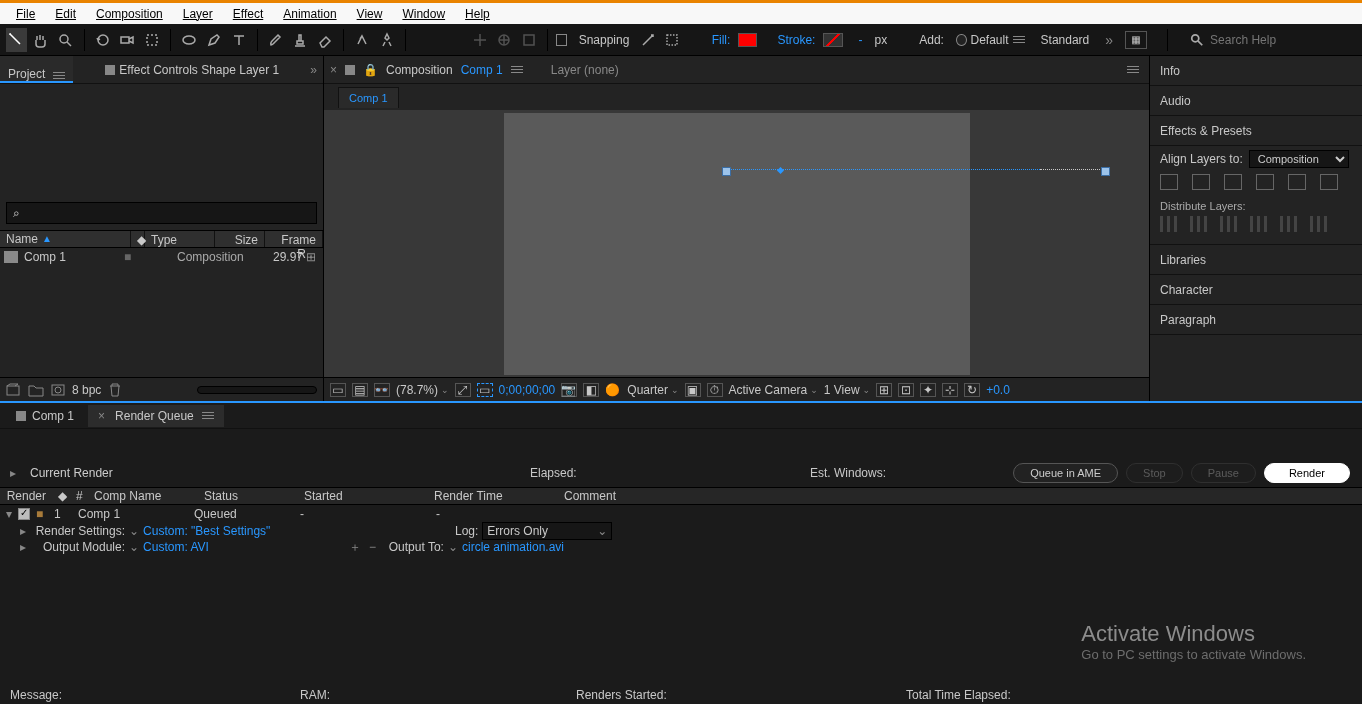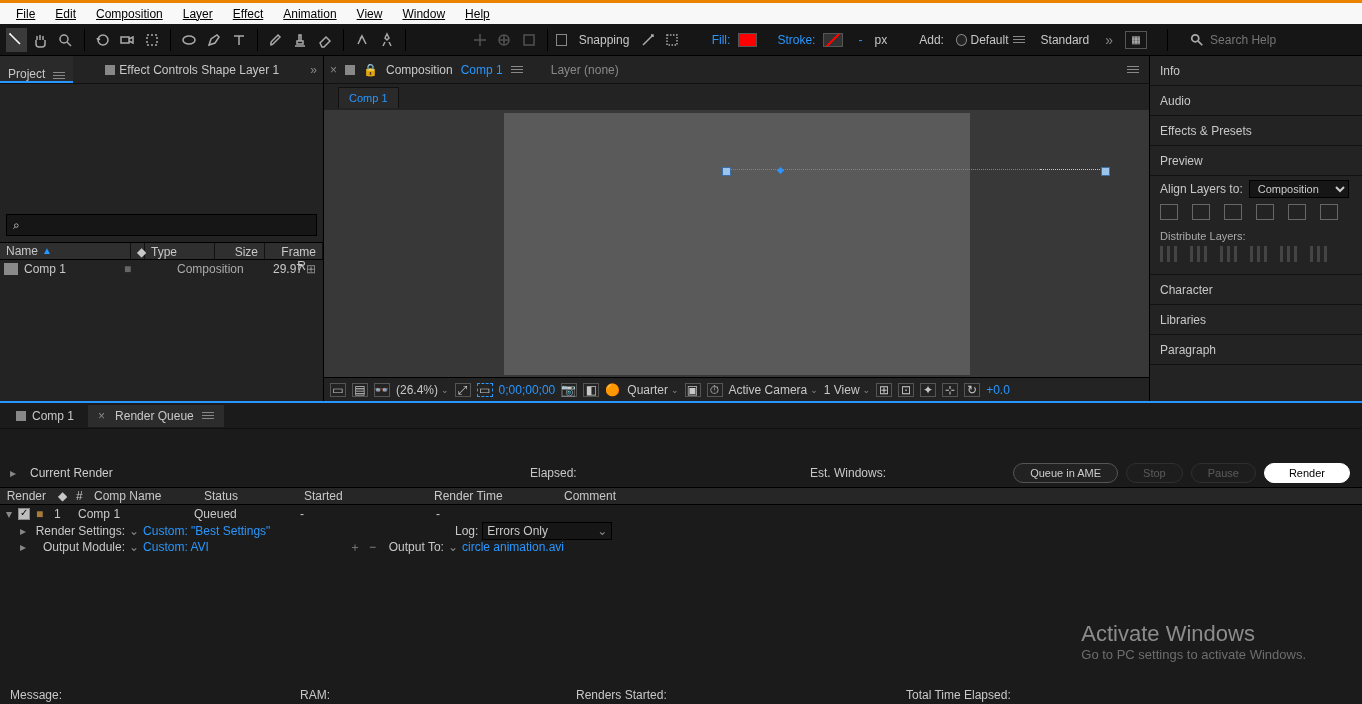--- a/index.html
+++ b/index.html
@@ -328,20 +328,39 @@
     </div>
     <div class="row">
       <div class="ic"></div>
       <span class="name">Comp 1</span>
       <span style="width:14px;color:#666">■</span>
       <span class="type">Composition</span>
       <span class="fr">29.97</span>
       <span class="flow">⊞</span>
     </div>
     <div style="flex:1"></div>
+    <div class="foot">
+      <svg class="ic" viewBox="0 0 16 14">
+          <rect x="1" y="3" width="12" height="9"></rect>
+          <path d="M1 3l3-2h8l-3 2"></path>
+        </svg>
+      <svg class="ic" viewBox="0 0 16 14">
+          <path d="M1 3h5l2 2h7v8H1z"></path>
+        </svg>
+      <svg class="ic" viewBox="0 0 16 14">
+          <rect x="2" y="2" width="12" height="10"></rect>
+          <circle cx="8" cy="7" r="3"></circle>
+        </svg>
+      <span>8 bpc</span>
+      <svg class="ic" viewBox="0 0 16 14">
+          <path d="M3 3h10M5 3V1h6v2M4 3l1 10h6l1-10"></path>
+        </svg>
+      <div style="flex:1"></div>
+      <div style="width:120px;height:8px;background:#161616;border:1px solid #000;border-radius:4px"></div>
+    </div>
   </div>
 
   <div class="center">
     <div class="tabs">
       <span class="close">×</span>
       <span style="width:10px;height:10px;background:#888"></span>
       <span class="lock">🔒</span>
       <span>Composition</span>
       <span style="color:#2997ff">Comp 1</span>
       <span class="hamb">
@@ -366,21 +385,21 @@
           <div class="mid"></div>
             <div class="dots"></div>
         </div>
       </div>
     </div>
     <div class="foot">
       <div class="ic">▭</div>
       <div class="ic">▤</div>
       <div class="ic">👓</div>
       <div class="dd">
-          <span>(26.4%)</span>
+          <span>(78.7%)</span>
           <span class="chev">⌄</span>
         </div>
       <div class="ic">⤢</div>
       <div class="ic" style="border:1px dashed #2997ff">▭</div>
       <span style="color:#2997ff">0;00;00;00</span>
       <div class="ic">📷</div>
       <div class="ic">◧</div>
       <div class="ic" style="border:none">🟠</div>
       <div class="dd">
           <span>Quarter</span>
@@ -402,21 +421,20 @@
       <div class="ic">⊹</div>
       <div class="ic">↻</div>
       <span style="color:#2997ff">+0.0</span>
     </div>
   </div>
 
   <div class="rpan">
     <div class="row">Info</div>
     <div class="row">Audio</div>
     <div class="row">Effects &amp; Presets</div>
-    <div class="row">Preview</div>
     <div class="align">
       <div class="lbl">
           <span>Align Layers to:</span>
         <select><option>Composition</option></select>
       </div>
       <div class="icons">
         <div class="i"></div>
         <div class="i"></div>
         <div class="i"></div>
         <div class="i"></div>
@@ -450,22 +468,22 @@
             <span style="left:7px"></span>
             <span style="left:14px"></span>
           </div>
         <div class="i">
             <span style="left:0"></span>
             <span style="left:7px"></span>
             <span style="left:14px"></span>
           </div>
       </div>
     </div>
+    <div class="row">Libraries</div>
     <div class="row">Character</div>
-    <div class="row">Libraries</div>
     <div class="row">Paragraph</div>
   </div>
 </div>
 
 <div class="bottom">
   <div class="tabs">
     <div class="tab comp">
       <span style="width:10px;height:10px;background:#888"></span>
       <span>Comp 1</span>
     </div>

